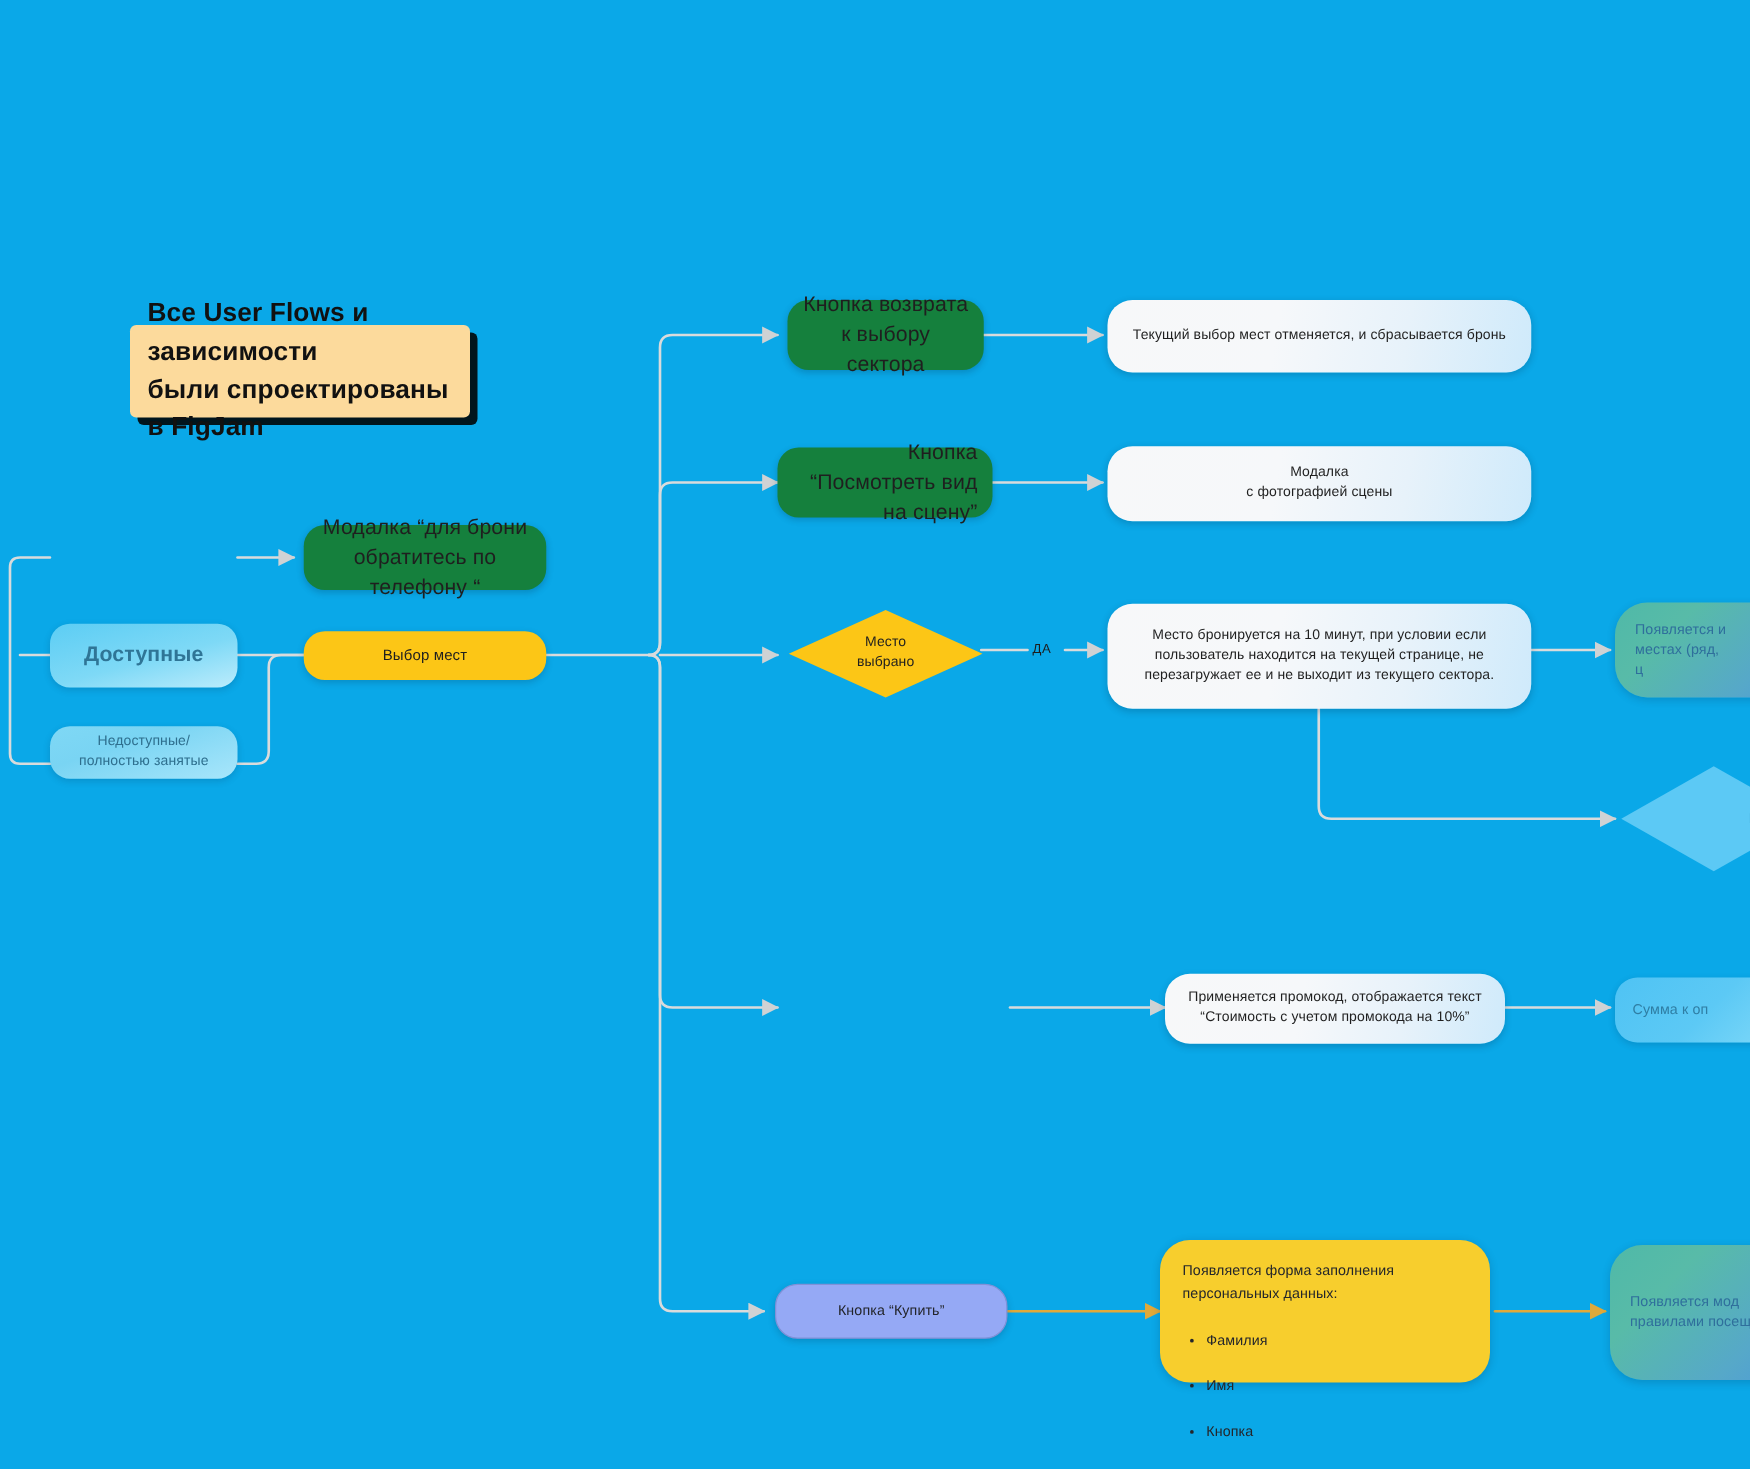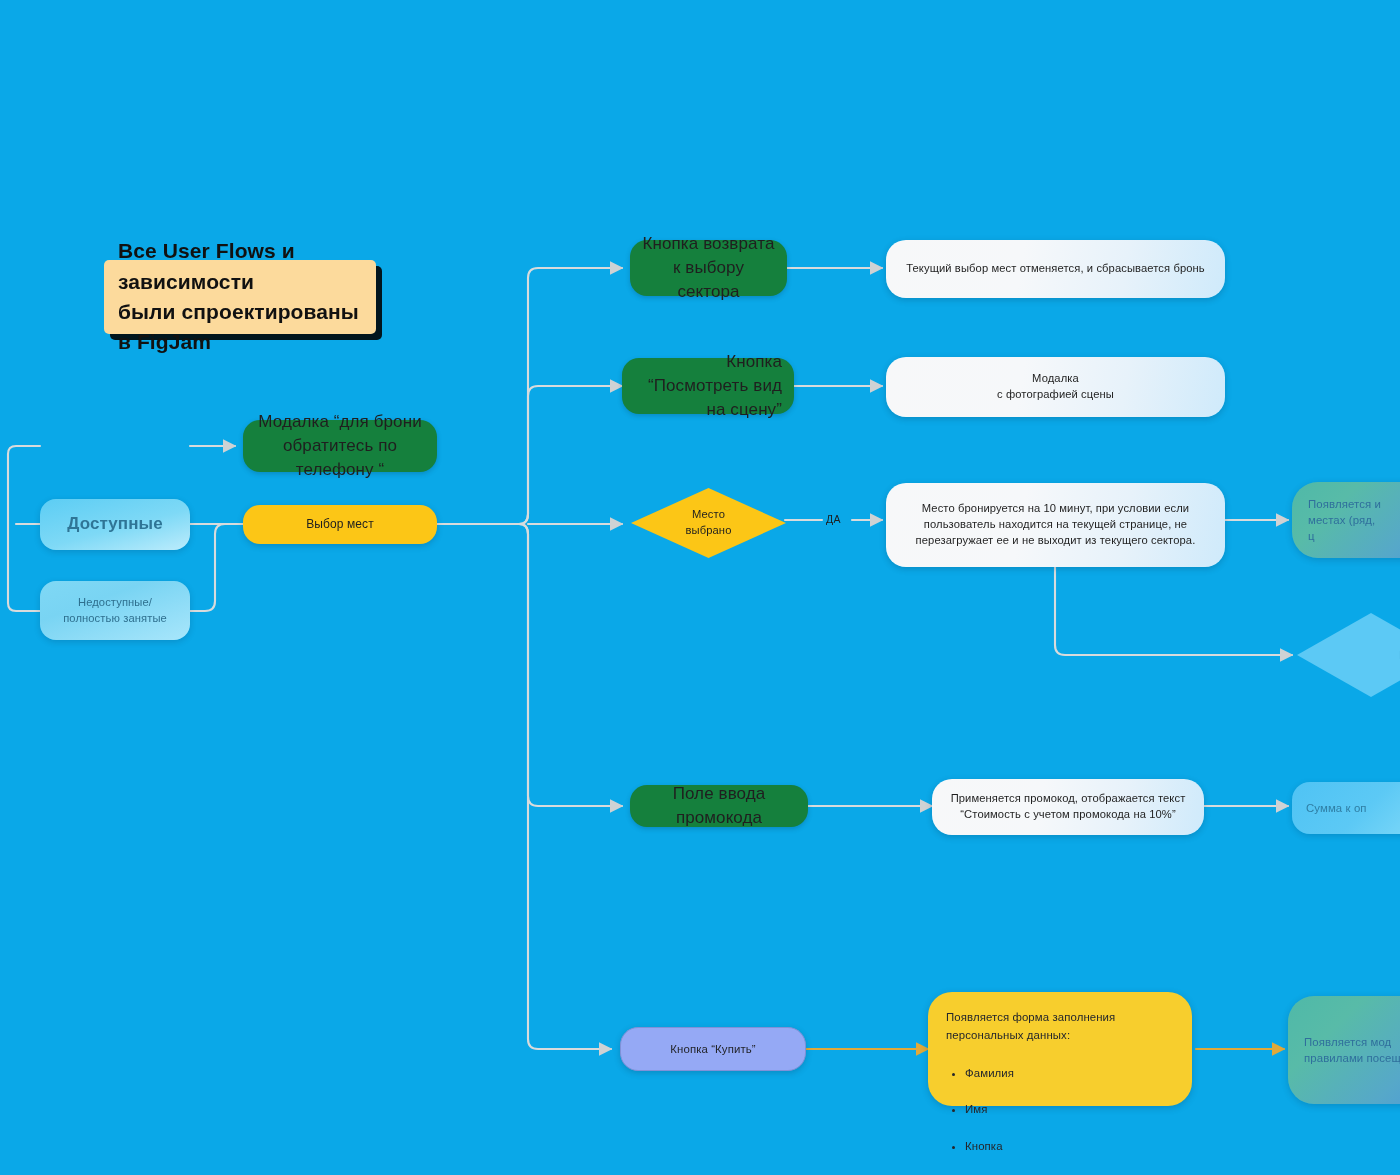--- a/index.html
+++ b/index.html
@@ -214,21 +214,21 @@
     </g>
   </svg>
 
   <div class="node sticky" style="left:104px; top:260px; width:272px; height:74px;">Все User Flows и зависимости
 были спроектированы
 в FigJam</div>
 
 
   <div class="node pill-blue2" style="left:40px; top:499px; width:150px; height:51px;">Доступные</div>
 
-  <div class="node pill-blue" style="left:40px; top:581px; width:150px; height:59px;">Недоступные/
+  <div class="node pill-blue" style="left:40px; top:581px; width:150px; height:42px;">Недоступные/
 полностью занятые</div>
 
   <div class="node pill-white" style="left:243px; top:420px; width:194px; height:52px;">Модалка “для брони
 обратитесь по телефону “</div>
 
   <div class="node pill-yellow" style="left:243px; top:505px; width:194px; height:39px;">Выбор мест</div>
 
   <div class="node pill-white" style="left:630px; top:240px; width:157px; height:56px;">Кнопка возврата
 к выбору сектора</div>
 
@@ -238,21 +238,20 @@
   <div style="position:absolute; left:630px; top:487px; width:157px; height:72px;">
     <svg width="157" height="72" viewBox="0 0 157 72" style="position:absolute;left:0;top:0;">
       <polygon points="78.5,1 156,36 78.5,71 1,36" fill="#FCC616"></polygon>
     </svg>
     <div class="node" style="position:absolute;left:0;top:0;width:157px;height:72px;font-size:11.2px;color:#1f1f1f;white-space:pre-line;">Место
 выбрано</div>
   </div>
 
   <div class="edge-label" style="left:826px; top:513px;">ДА</div>
 
-  <div class="node pill-white" style="left:630px; top:785px; width:178px; height:42px;">Поле ввода промокода</div>
 
   <div class="node pill-purple" style="left:620px; top:1027px; width:186px; height:44px;">Кнопка “Купить”</div>
 
   <div class="node pill-grad" style="left:886px; top:240px; width:339px; height:58px;">Текущий выбор мест отменяется, и сбрасывается бронь</div>
 
   <div class="node pill-grad" style="left:886px; top:357px; width:339px; height:60px;">Модалка
 с фотографией сцены</div>
 
   <div class="node pill-grad" style="left:886px; top:483px; width:339px; height:84px;">Место бронируется на 10 минут, при условии если
 пользователь находится на текущей странице, не

